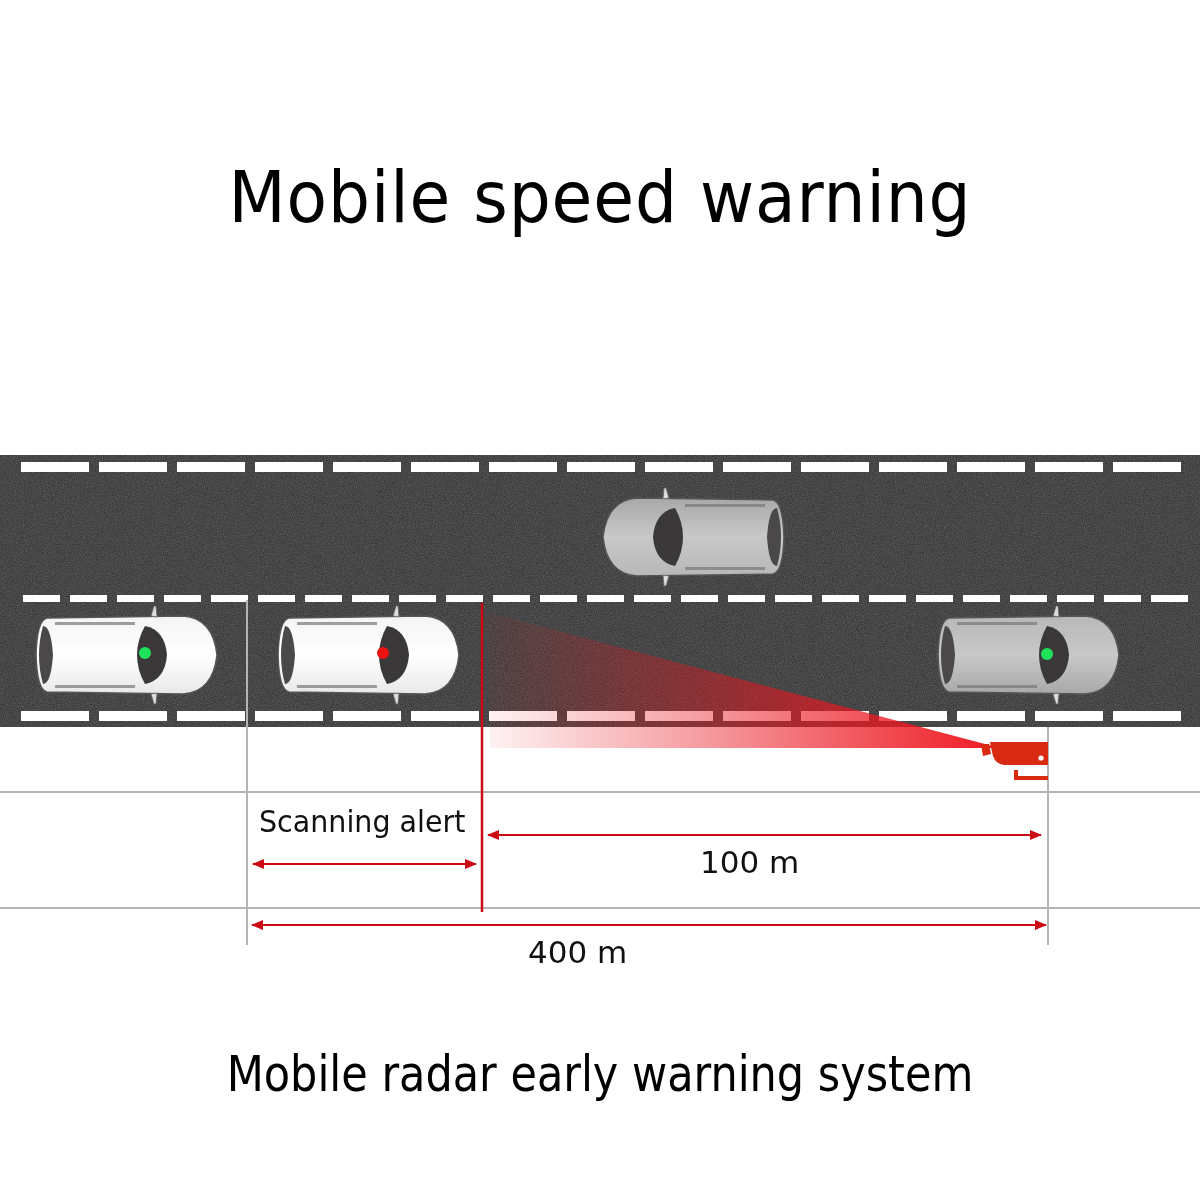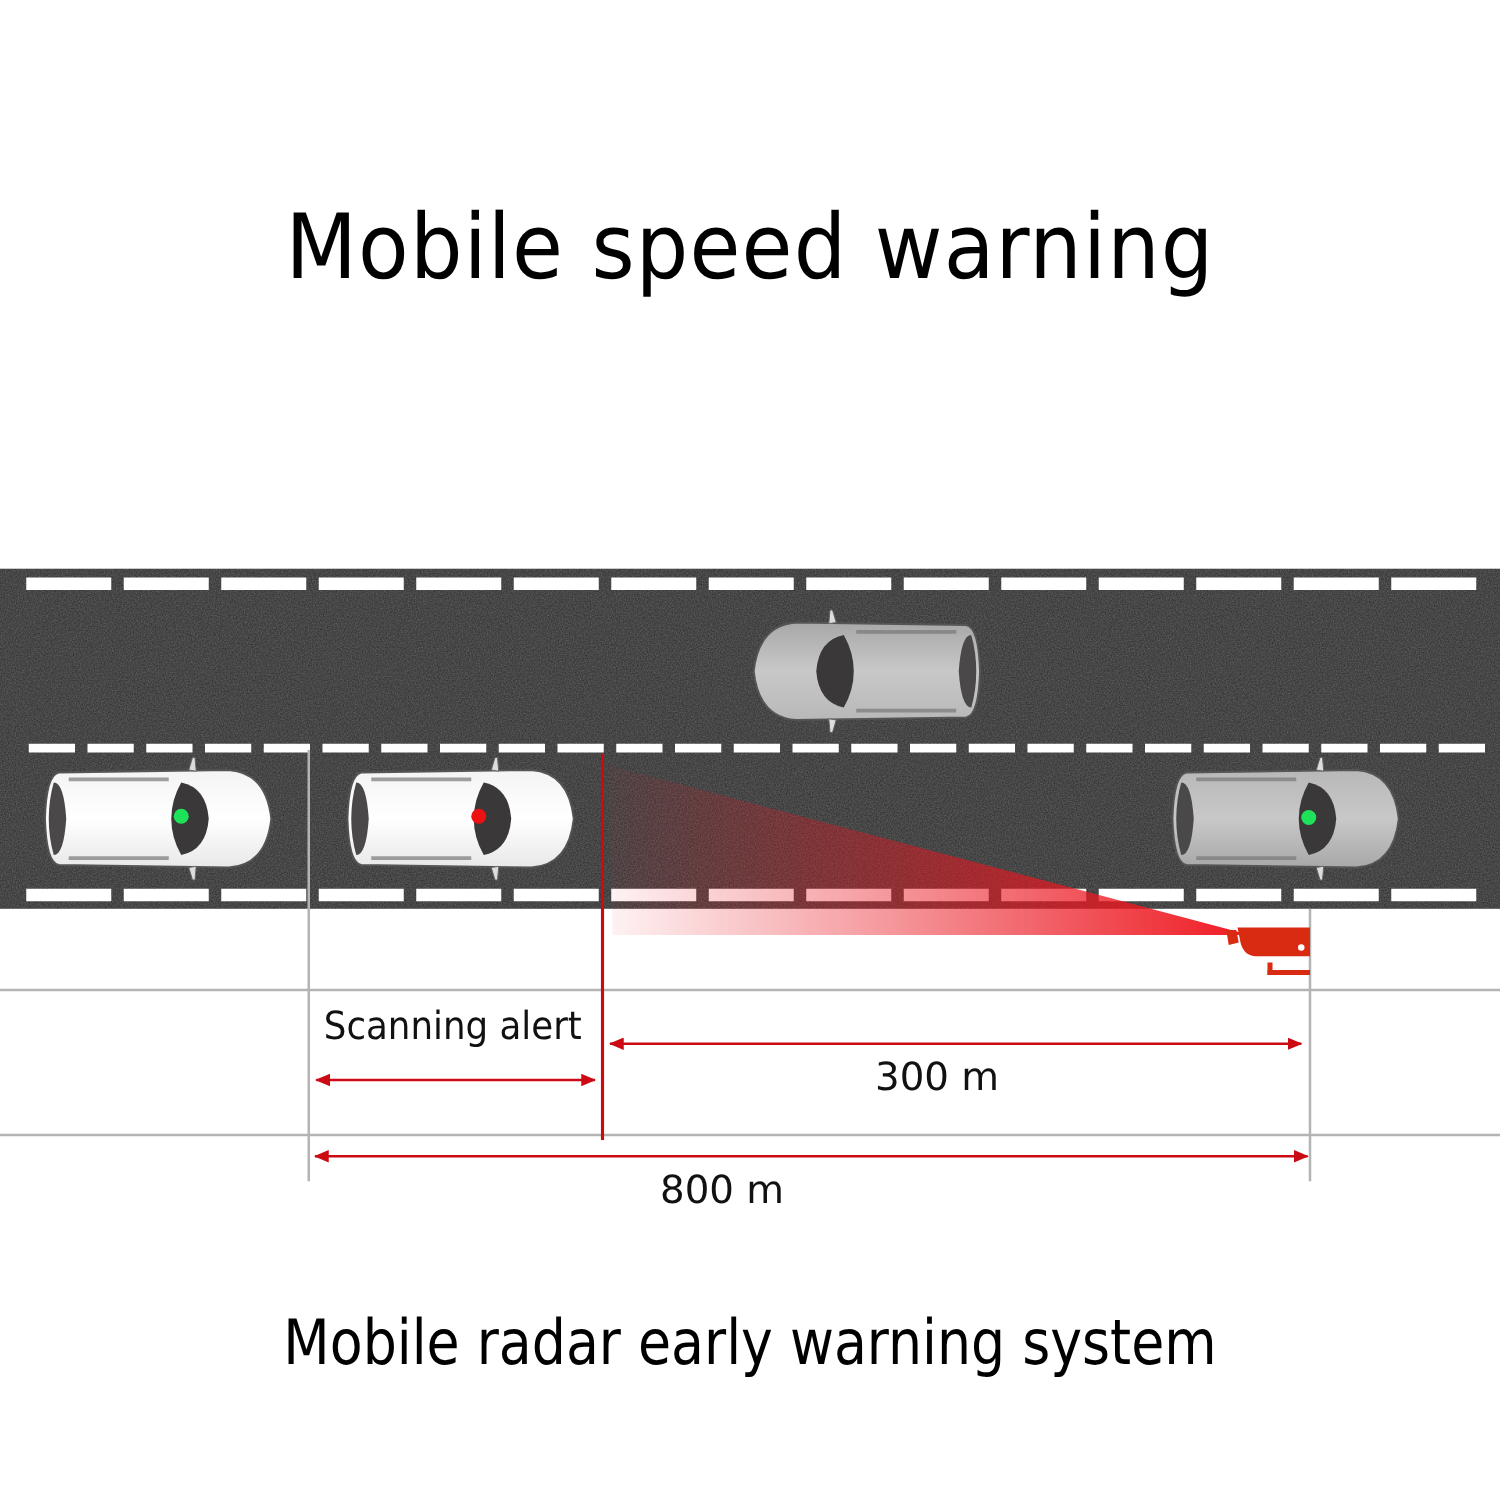--- a/index.html
+++ b/index.html
@@ -162,16 +162,16 @@
     <rect x="1014" y="770" width="4" height="10"></rect>
     <rect x="1014" y="776" width="34" height="4"></rect>
   </g>
 
   <line x1="253" y1="864" x2="476" y2="864" stroke="#cc0a14" stroke-width="2" marker-start="url(#arrL)" marker-end="url(#arrR)"></line>
   <line x1="488" y1="835" x2="1041" y2="835" stroke="#cc0a14" stroke-width="2" marker-start="url(#arrL)" marker-end="url(#arrR)"></line>
   <line x1="252" y1="925" x2="1046" y2="925" stroke="#cc0a14" stroke-width="2" marker-start="url(#arrL)" marker-end="url(#arrR)"></line>
 </svg>
 
 <div class="label" style="left:259px; top:803px; font-size:31px; transform:scaleX(0.92); transform-origin:left;">Scanning alert</div>
-<div class="label" style="left:700px; top:844px; font-size:31px;">300 m</div>
-<div class="label" style="left:528px; top:934px; font-size:31px;">800 m</div>
+<div class="label" style="left:700px; top:844px; font-size:31px;">100 m</div>
+<div class="label" style="left:528px; top:934px; font-size:31px;">400 m</div>
 
 <div id="sub-title" class="title">Mobile radar early warning system</div>
 
 </body></html>

